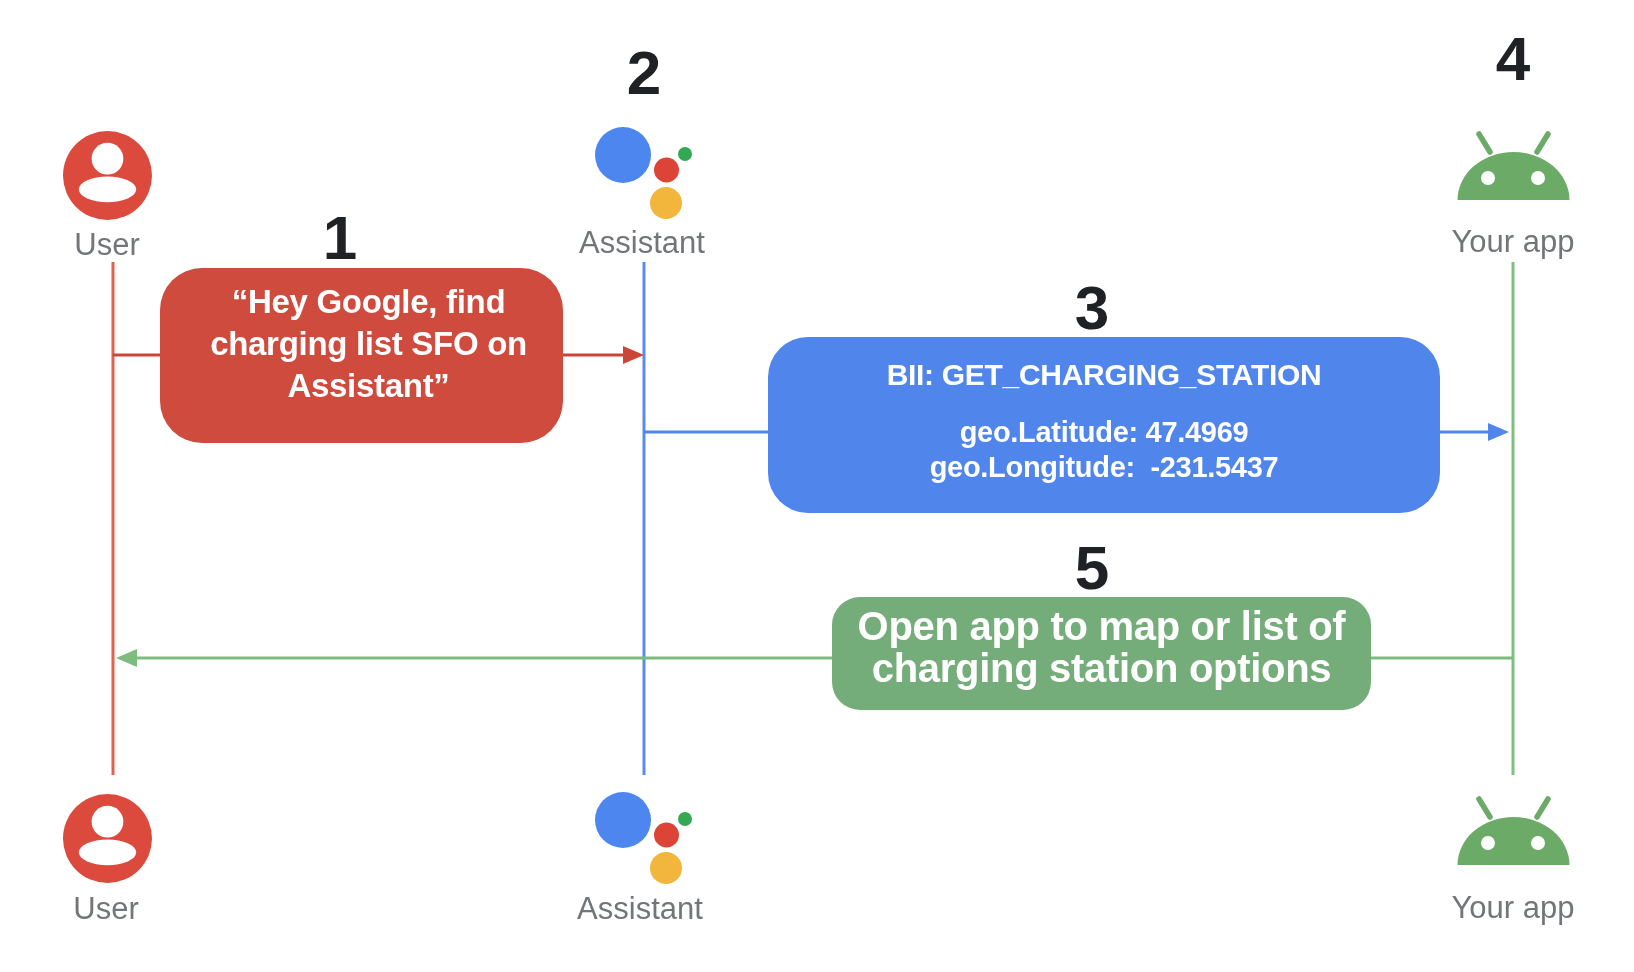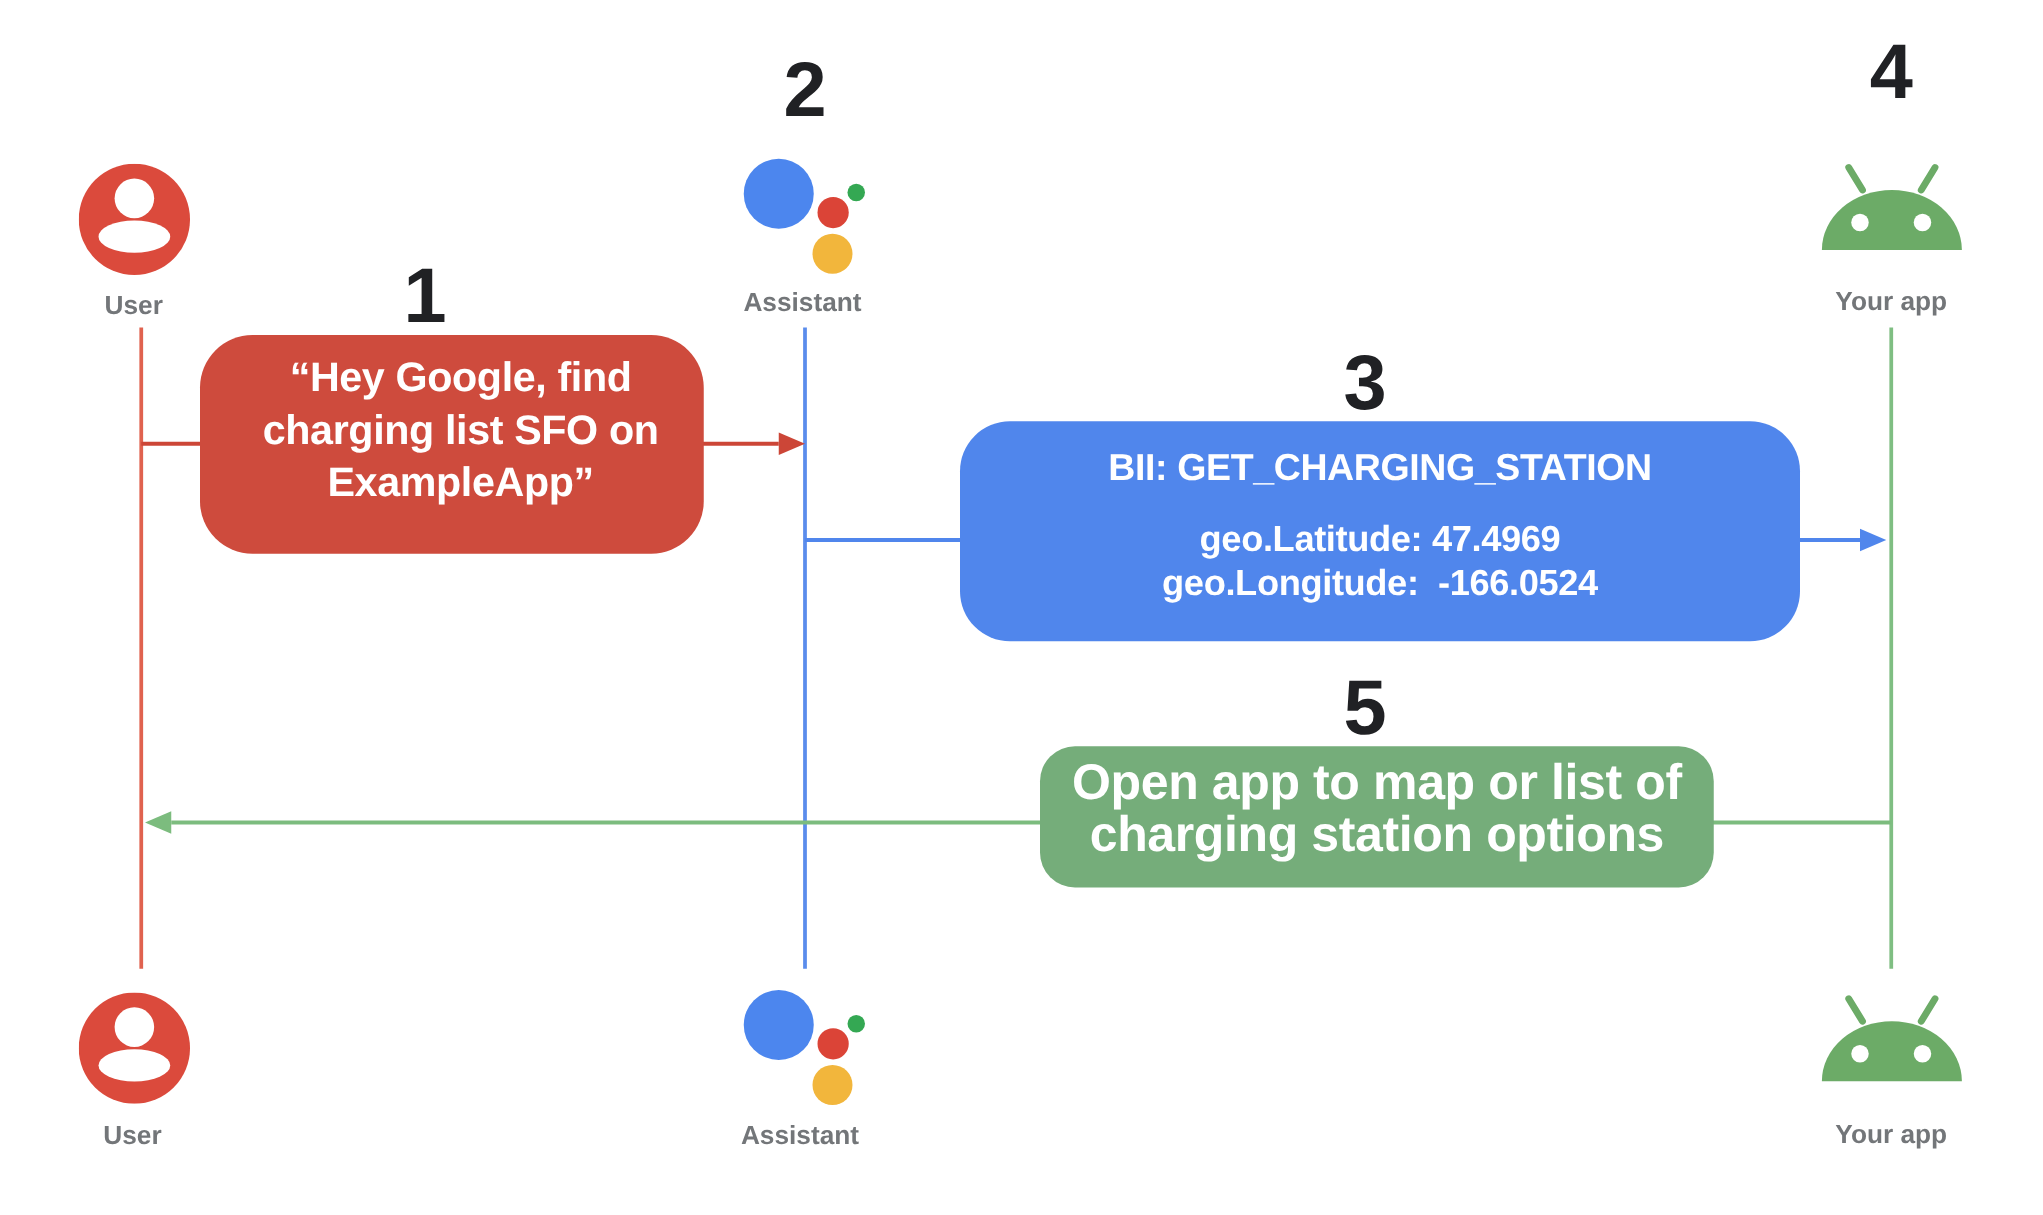--- a/index.html
+++ b/index.html
@@ -42,22 +42,22 @@
   .dot-green  { fill: var(--dot-green); }
   .dot-yellow { fill: var(--dot-yellow); }
   .android-body    { fill: var(--app-green); }
   .android-antenna { stroke: var(--app-green); stroke-width: 5.5; stroke-linecap: round; }
   .android-eye     { fill: #ffffff; }
 
   .actor-label {
     position: absolute;
     z-index: 3;
     transform: translate(-50%, -50%);
-    font-weight: bold;
-    font-size: 21px;
+    font-weight: normal;
+    font-size: 31px;
     color: var(--label-gray);
     white-space: nowrap;
   }
   .num {
     position: absolute;
     z-index: 4;
     transform: translate(-50%, -50%);
     font-weight: bold;
     font-size: 62px;
     color: var(--number-color);
@@ -169,27 +169,27 @@
       <path class="android-body" d="M1.5 72 a56 48 0 0 1 112 0 z"></path>
       <circle class="android-eye" cx="32" cy="50" r="7"></circle>
       <circle class="android-eye" cx="82" cy="50" r="7"></circle>
     </svg>
   </div>
   <div class="actor-label" style="left:1513px; top:242px;">Your app</div>
 
   <div class="bubble bubble-red">
     <span>“Hey Google, find</span>
     <span>charging list SFO on</span>
-    <span>ExampleApp”</span>
+    <span>Assistant”</span>
   </div>
 
   <div class="bubble bubble-blue">
     <span class="bii-title">BII: GET_CHARGING_STATION</span>
     <span class="bii-param">geo.Latitude: 47.4969</span>
-    <span class="bii-param">geo.Longitude:  -166.0524</span>
+    <span class="bii-param">geo.Longitude:  -231.5437</span>
   </div>
 
   <div class="bubble bubble-green">
     <span>Open app to map or list of</span>
     <span>charging station options</span>
   </div>
 
   <div class="icon" style="left:63px; top:794px;">
     <svg width="89" height="89" viewBox="0 0 90 90">
       <circle class="user-avatar-bg" cx="45" cy="45" r="45"></circle>

